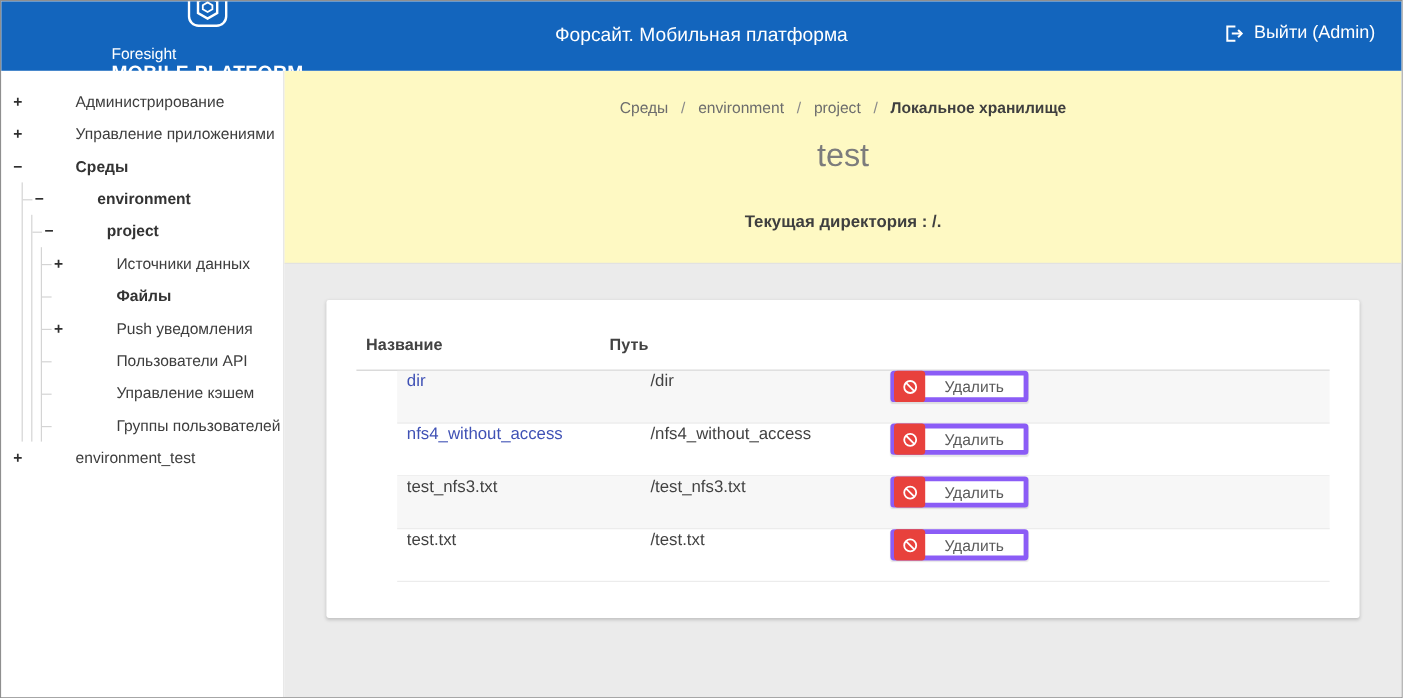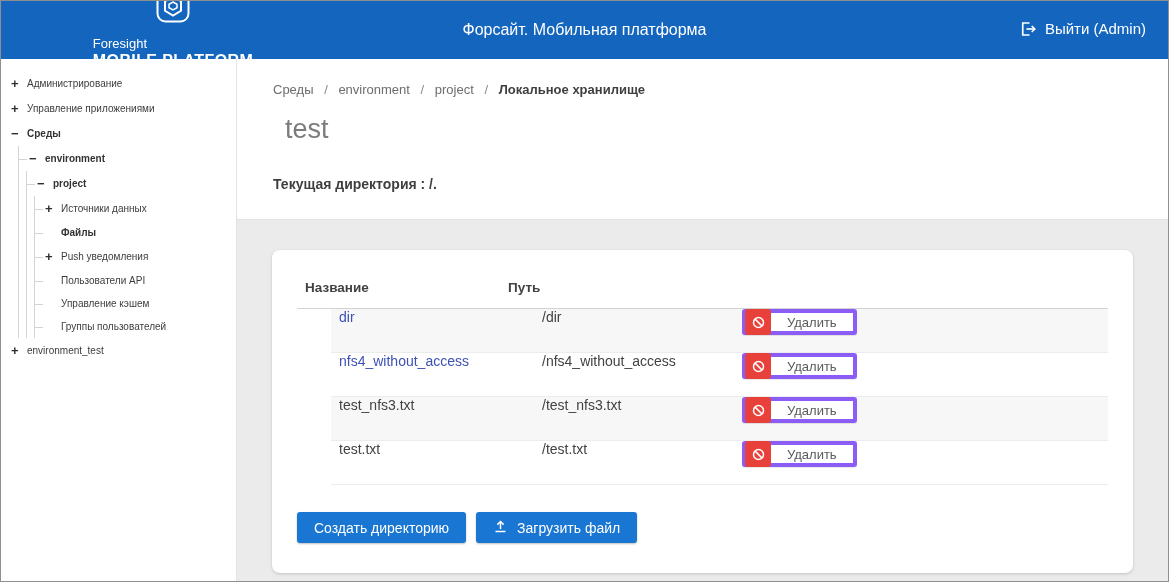--- a/index.html
+++ b/index.html
@@ -40,46 +40,46 @@
     width: 236px; flex-shrink: 0; background: #fff;
     border-right: 1px solid #e3e3e3;
     padding: 12px 4px 12px 10px; overflow: auto;
   }
   .tree, .tree ul { list-style: none; }
   .tree .node { display: flex; align-items: center; padding: 6px 0; position: relative; }
   .tree .tg {
     width: 16px; flex-shrink: 0; font-weight: 700; font-size: 13px;
     color: #2f2f2f; cursor: pointer; line-height: 1;
   }
-  .tree .lbl { font-size: 10px; color: #3d3d3d; white-space: nowrap; cursor: pointer; }
+  .tree .lbl { font-size: 13px; color: #3d3d3d; white-space: nowrap; cursor: pointer; margin-left: 36px; }
   .tree .lbl.bold { font-weight: 700; color: #333; }
   .tree ul { margin-left: 7px; border-left: 1px solid #d4d4d4; }
   .tree ul .node { padding-left: 10px; }
   .tree ul .node::before {
     content: ""; position: absolute; left: 0; top: 50%;
     width: 8px; border-top: 1px solid #d4d4d4;
   }
 
   
   .main { flex: 1; background: #ebebeb; overflow: auto; }
 
-  .top-panel { background: #ffffff; padding: 23px 36px 27px; border-bottom: 1px solid #e2e2e2; }
+  .top-panel { background: #fef9c3; padding: 23px 36px 27px; border-bottom: 1px solid #e2e2e2; text-align: center; }
   .breadcrumb { font-size: 13px; color: #6d6d6d; }
   .breadcrumb .bc-link { color: #6d6d6d; cursor: pointer; }
   .breadcrumb .bc-sep { margin: 0 7px; color: #8a8a8a; }
   .breadcrumb .bc-current { font-weight: 700; color: #3f3f3f; }
   .page-title { font-size: 27px; font-weight: 400; color: #7c7c7c; margin: 17px 12px 31px; }
   .current-dir { font-size: 14px; font-weight: 700; color: #3f3f3f; }
 
   
   .card {
     background: #fff; margin: 30px 35px;
     padding: 20px 25px 30px;
     box-shadow: 0 1px 3px rgba(0,0,0,.18);
-    border-radius: 8px;
+    border-radius: 2px;
   }
   .tbl-head { display: flex; padding: 10px 8px 13px; border-bottom: 1px solid #d2d2d2;
     font-size: 13.5px; font-weight: 700; color: #424242; }
   .col-name { width: 203px; flex-shrink: 0; }
   .col-path { width: 200px; flex-shrink: 0; }
   .col-action { flex: 0 0 auto; }
   .row {
     display: flex; align-items: flex-start; height: 44px; padding: 0 8px;
     border-bottom: 1px solid #ececec; font-size: 14px; color: #424242; margin-left: 34px;
   }
@@ -311,31 +311,18 @@
                       <line x1="6.6" y1="6.6" x2="17.4" y2="17.4" stroke="#fff" stroke-width="2.4"></line>
                     </svg>
                 </span>
                 <span class="del-label">Удалить</span>
               </button>
             </div>
           </div>
 
         </div>
 
-        <div class="card-actions">
-          <button class="btn-primary">Создать директорию</button>
-          <button class="btn-primary">
-            <span>
-              <svg width="15" height="15" viewBox="0 0 24 24" fill="none" stroke="#fff" stroke-width="2.4">
-                <path d="M12 16 V5"></path>
-                  <path d="M7 9 L12 4 L17 9"></path>
-                  <path d="M4 20 H20"></path>
-              </svg>
-            </span>
-            <span>Загрузить файл</span>
-          </button>
-        </div>
 
       </div>
 
     </div>
   </div>
 </div>
 
 </body></html>

